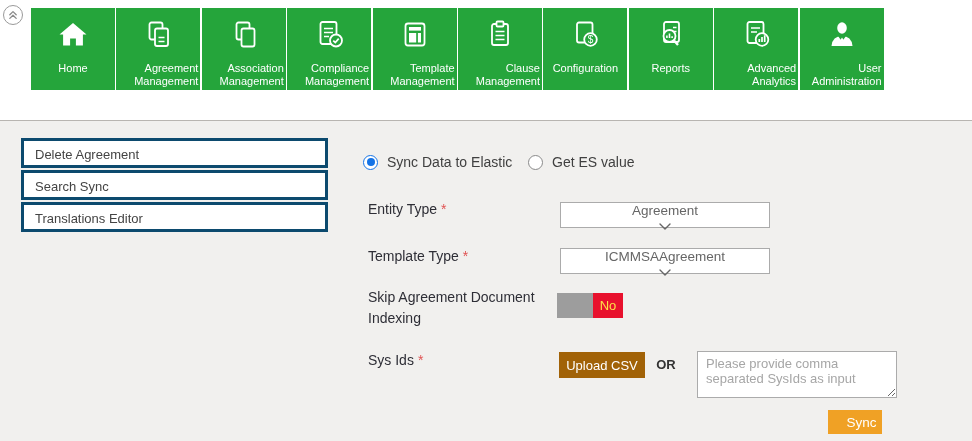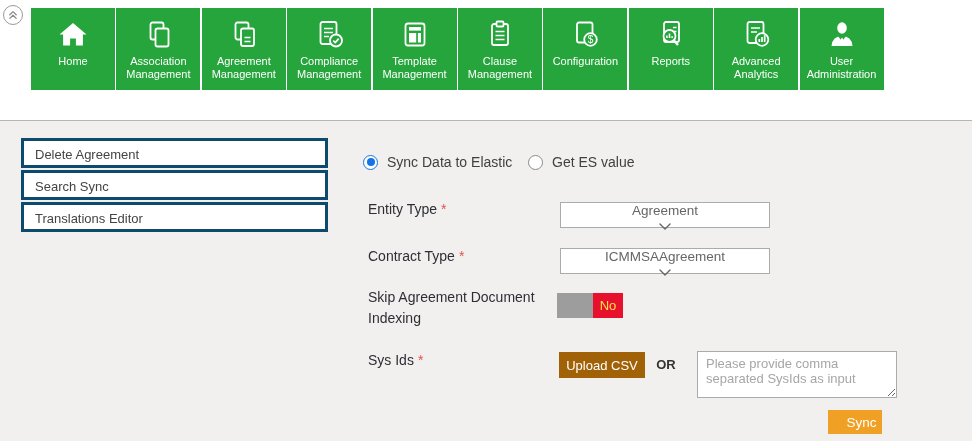--- a/index.html
+++ b/index.html
@@ -6,21 +6,21 @@
   .app{position:relative;width:972px;height:441px;background:#ffffff;
        font-family:"Liberation Sans",sans-serif;overflow:hidden;}
 
   
   .collapse-btn{position:absolute;left:3px;top:5px;width:20px;height:20px;border:1px solid #9a9a9a;
        border-radius:50%;background:#fff;display:flex;align-items:center;justify-content:center;cursor:pointer;padding:0;}
   .nav{position:absolute;left:31px;top:8px;display:flex;gap:1.4px;}
   .tile{width:84px;height:82px;background:#25A53B;color:#fff;display:flex;flex-direction:column;
         align-items:center;cursor:pointer;box-sizing:border-box;}
   .tile-icon{margin-top:7px;height:39px;display:flex;align-items:center;justify-content:center;}
-  .tile-label{font-size:11px;line-height:13px;text-align:center;margin-top:1px;padding:0 2px;}
+  .tile-label{font-size:11px;line-height:13px;text-align:right;margin-top:8px;padding:0 2px;}
 
   .divider{position:absolute;left:0;top:120px;width:972px;height:1px;background:#B8B5B1;}
 
   
   .content{position:absolute;left:0;top:121px;width:972px;height:320px;background:#F1F0EE;}
 
   .sidebar{position:absolute;left:21px;top:17px;width:307px;}
   .side-item{height:30px;line-height:28px;background:#fff;border:3px solid #0c4a6e;box-sizing:border-box;
         margin-bottom:2px;padding-left:11px;font-size:13px;color:#444;cursor:pointer;}
 
@@ -91,36 +91,36 @@
         <svg width="34" height="34" viewBox="0 0 34 34">
             <path d="M17 5 L30.5 16.5 h-3.6 V27.5 h-7 v-7 h-5.8 v7 h-7 V16.5 H3.5 Z" fill="#fff"></path>
           </svg>
       </span>
       <span class="tile-label">Home</span>
     </div>
 
     <div class="tile">
       <span class="tile-icon">
         <svg width="34" height="34" viewBox="0 0 34 34" fill="none" stroke="#fff" stroke-width="1.8">
-          <rect x="9.5" y="4.5" width="13" height="17" rx="2"></rect>
-          <rect x="14.5" y="10.5" width="13" height="18" rx="2" fill="#25A53B"></rect>
-        </svg>
-      </span>
-      <span class="tile-label">Association Management</span>
-    </div>
-
-    <div class="tile">
-      <span class="tile-icon">
-        <svg width="34" height="34" viewBox="0 0 34 34" fill="none" stroke="#fff" stroke-width="1.8">
           <rect x="8.5" y="4.5" width="13" height="17" rx="2"></rect>
           <rect x="14" y="10.5" width="13" height="17.5" rx="2" fill="#25A53B"></rect>
           <path d="M17.5 19.5 h6 M17.5 23.5 h6" stroke-width="1.6"></path>
         </svg>
       </span>
       <span class="tile-label">Agreement Management</span>
+    </div>
+
+    <div class="tile">
+      <span class="tile-icon">
+        <svg width="34" height="34" viewBox="0 0 34 34" fill="none" stroke="#fff" stroke-width="1.8">
+          <rect x="9.5" y="4.5" width="13" height="17" rx="2"></rect>
+          <rect x="14.5" y="10.5" width="13" height="18" rx="2" fill="#25A53B"></rect>
+        </svg>
+      </span>
+      <span class="tile-label">Association Management</span>
     </div>
 
     <div class="tile">
       <span class="tile-icon">
         <svg width="34" height="34" viewBox="0 0 34 34" fill="none" stroke="#fff" stroke-width="1.8">
           <rect x="8.5" y="4" width="16" height="22" rx="2"></rect>
           <path d="M12 10.5 h9 M12 14.5 h9 M12 18.5 h5" stroke-width="1.6"></path>
           <circle cx="24" cy="22.5" r="6" fill="#25A53B"></circle>
           <path d="M21.3 22.6 l2 2 l3.4 -4" stroke-width="1.7"></path>
         </svg>
@@ -227,21 +227,21 @@
     <div class="dropdown dd-entity">
       <span>Agreement</span>
       <span>
         <svg width="12" height="7" viewBox="0 0 12 7" fill="none" stroke="#666" stroke-width="1.4" stroke-linecap="round" stroke-linejoin="round">
             <path d="M1 1 L6 6 L11 1"></path>
           </svg>
       </span>
     </div>
 
     <div class="flabel lbl-contract">
-      <span>Contract Type</span><span class="req">*</span>
+      <span>Template Type</span><span class="req">*</span>
     </div>
     <div class="dropdown dd-contract">
       <span>ICMMSAAgreement</span>
       <span>
         <svg width="12" height="7" viewBox="0 0 12 7" fill="none" stroke="#666" stroke-width="1.4" stroke-linecap="round" stroke-linejoin="round">
             <path d="M1 1 L6 6 L11 1"></path>
           </svg>
       </span>
     </div>
 

